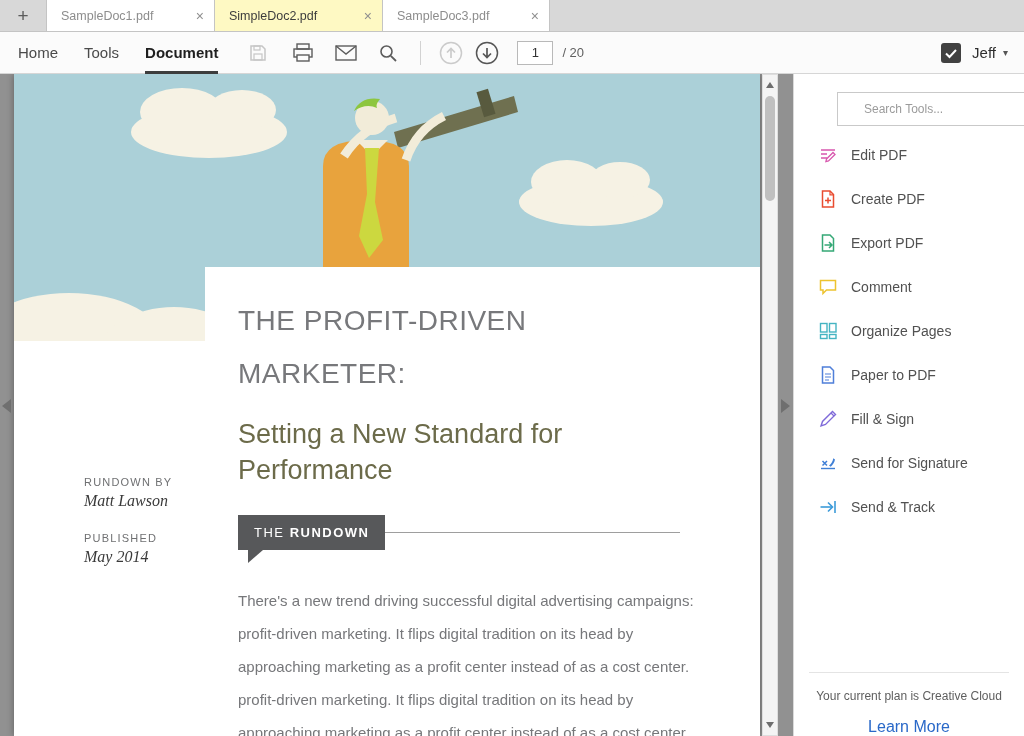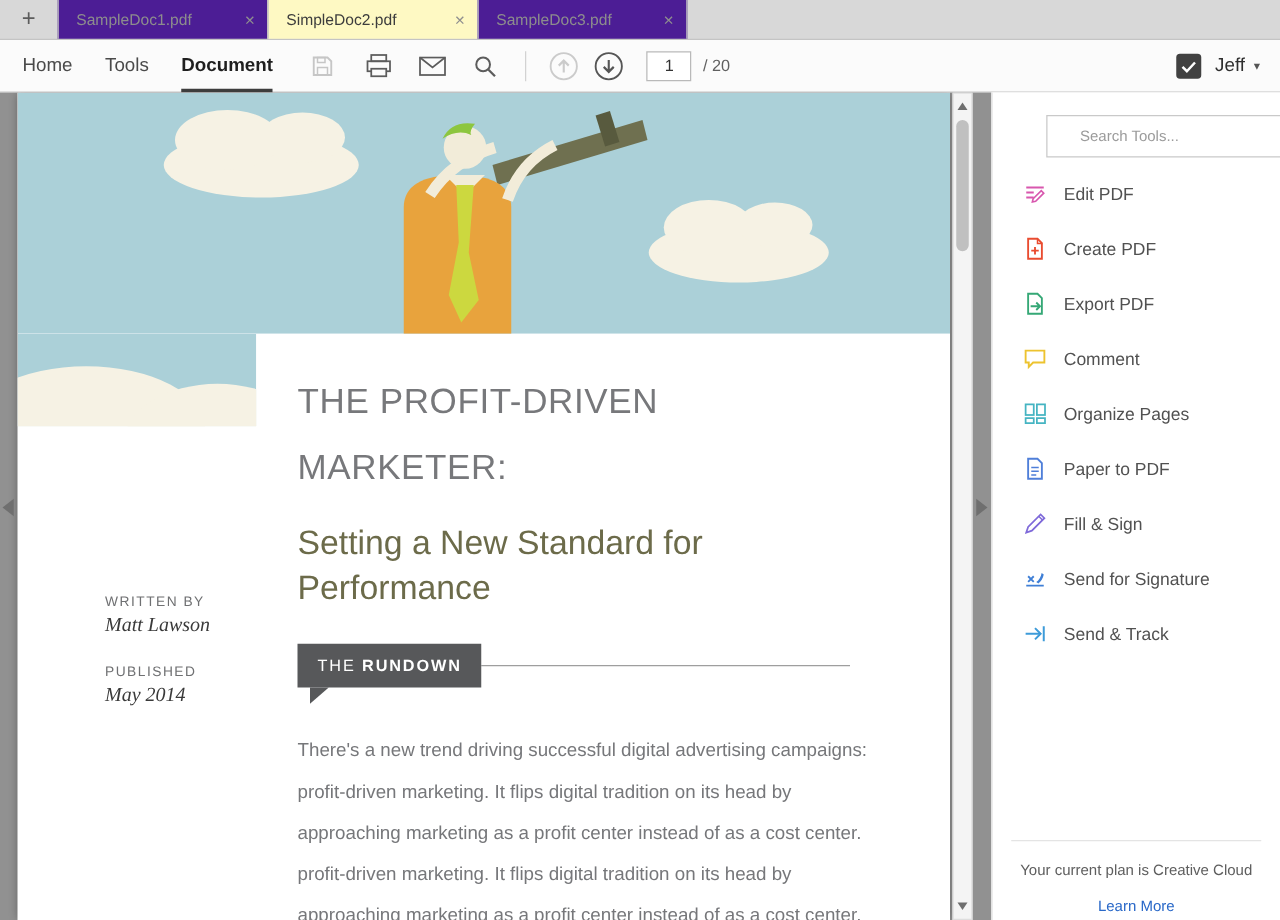--- a/index.html
+++ b/index.html
@@ -6,21 +6,21 @@
   html,body { width:1024px; height:736px; overflow:hidden;
     font-family:"Liberation Sans", sans-serif; background:#fff; }
   .app { position:relative; width:1024px; height:736px; }
 
   
   .tabbar { position:absolute; top:0; left:0; right:0; height:32px;
     background:#d8d8d8; border-bottom:1px solid #c4c4c4; display:flex; align-items:stretch; }
   .newtab { width:46px; display:flex; align-items:center; justify-content:center;
     color:#5c5c5c; font-size:19px; cursor:pointer; }
   .tab { width:168px; display:flex; align-items:center; padding:0 10px 0 14px;
-    border-left:1px solid #c4c4c4; color:#8d8d8d; font-size:12.5px; background:#4c1d95; cursor:pointer; }
+    border-left:1px solid #c4c4c4; color:#8d8d8d; font-size:12.5px; background:#ffffff; cursor:pointer; }
   .tab:last-child { border-right:1px solid #c4c4c4; }
   .tab.active { background:#fef9c3; color:#3d3d3d; }
   .tab-label { flex:1; overflow:hidden; white-space:nowrap; text-overflow:ellipsis; }
   .tab-close { margin-left:8px; color:#8f8f8f; font-size:14px; line-height:1; cursor:pointer; }
 
   
   .toolbar { position:absolute; top:32px; left:0; right:0; height:42px;
     background:#fbfbfb; border-bottom:1px solid #d6d6d6; display:flex; align-items:center; }
   .nav-item { font-size:15px; color:#4a4a4a; margin-left:26px; height:42px;
     display:flex; align-items:center; cursor:pointer; }
@@ -97,21 +97,21 @@
     font-size:12px; color:#444;margin-left:28px; }
   .search-input::placeholder { color:#9b9b9b; }
   .tools-list { margin-top:7px; }
   .tool-item { display:flex; align-items:center; height:44px; padding-left:24px; cursor:pointer; }
   .tool-icon { width:20px; height:20px; margin-right:13px; flex-shrink:0; }
   .tool-icon svg { display:block; width:20px; height:20px; }
   .tool-label { font-size:14px; color:#515151; }
   .sidebar-footer { position:absolute; top:598px; left:15px; right:15px;
     border-top:1px solid #e4e4e4; text-align:center; }
   .plan-text { margin-top:16px; font-size:12px; color:#5e5e5e; }
-  .learn-more { display:inline-block; margin-top:15px; font-size:12px;
+  .learn-more { display:inline-block; margin-top:15px; font-size:16px;
     color:#2968c8; cursor:pointer; }
 
   .icon svg { display:block; }
 </style>
 </head>
 <body>
 
 <div class="app">
 
   <div class="tabbar">
@@ -240,21 +240,21 @@
           <div>THE PROFIT-DRIVEN</div>
           <div>MARKETER:</div>
         </div>
 
         <div class="doc-subtitle">
           <div>Setting a New Standard for</div>
           <div>Performance</div>
         </div>
 
         <div class="byline">
-          <div class="byline-label">WRITTEN BY</div>
+          <div class="byline-label">RUNDOWN BY</div>
           <div class="byline-value">Matt Lawson</div>
           <div class="byline-gap"></div>
           <div class="byline-label">PUBLISHED</div>
           <div class="byline-value">May 2014</div>
         </div>
 
         <div class="rundown-row">
           <div class="rundown-badge">
             <span>THE </span><span class="rundown-bold">RUNDOWN</span>
           </div>

